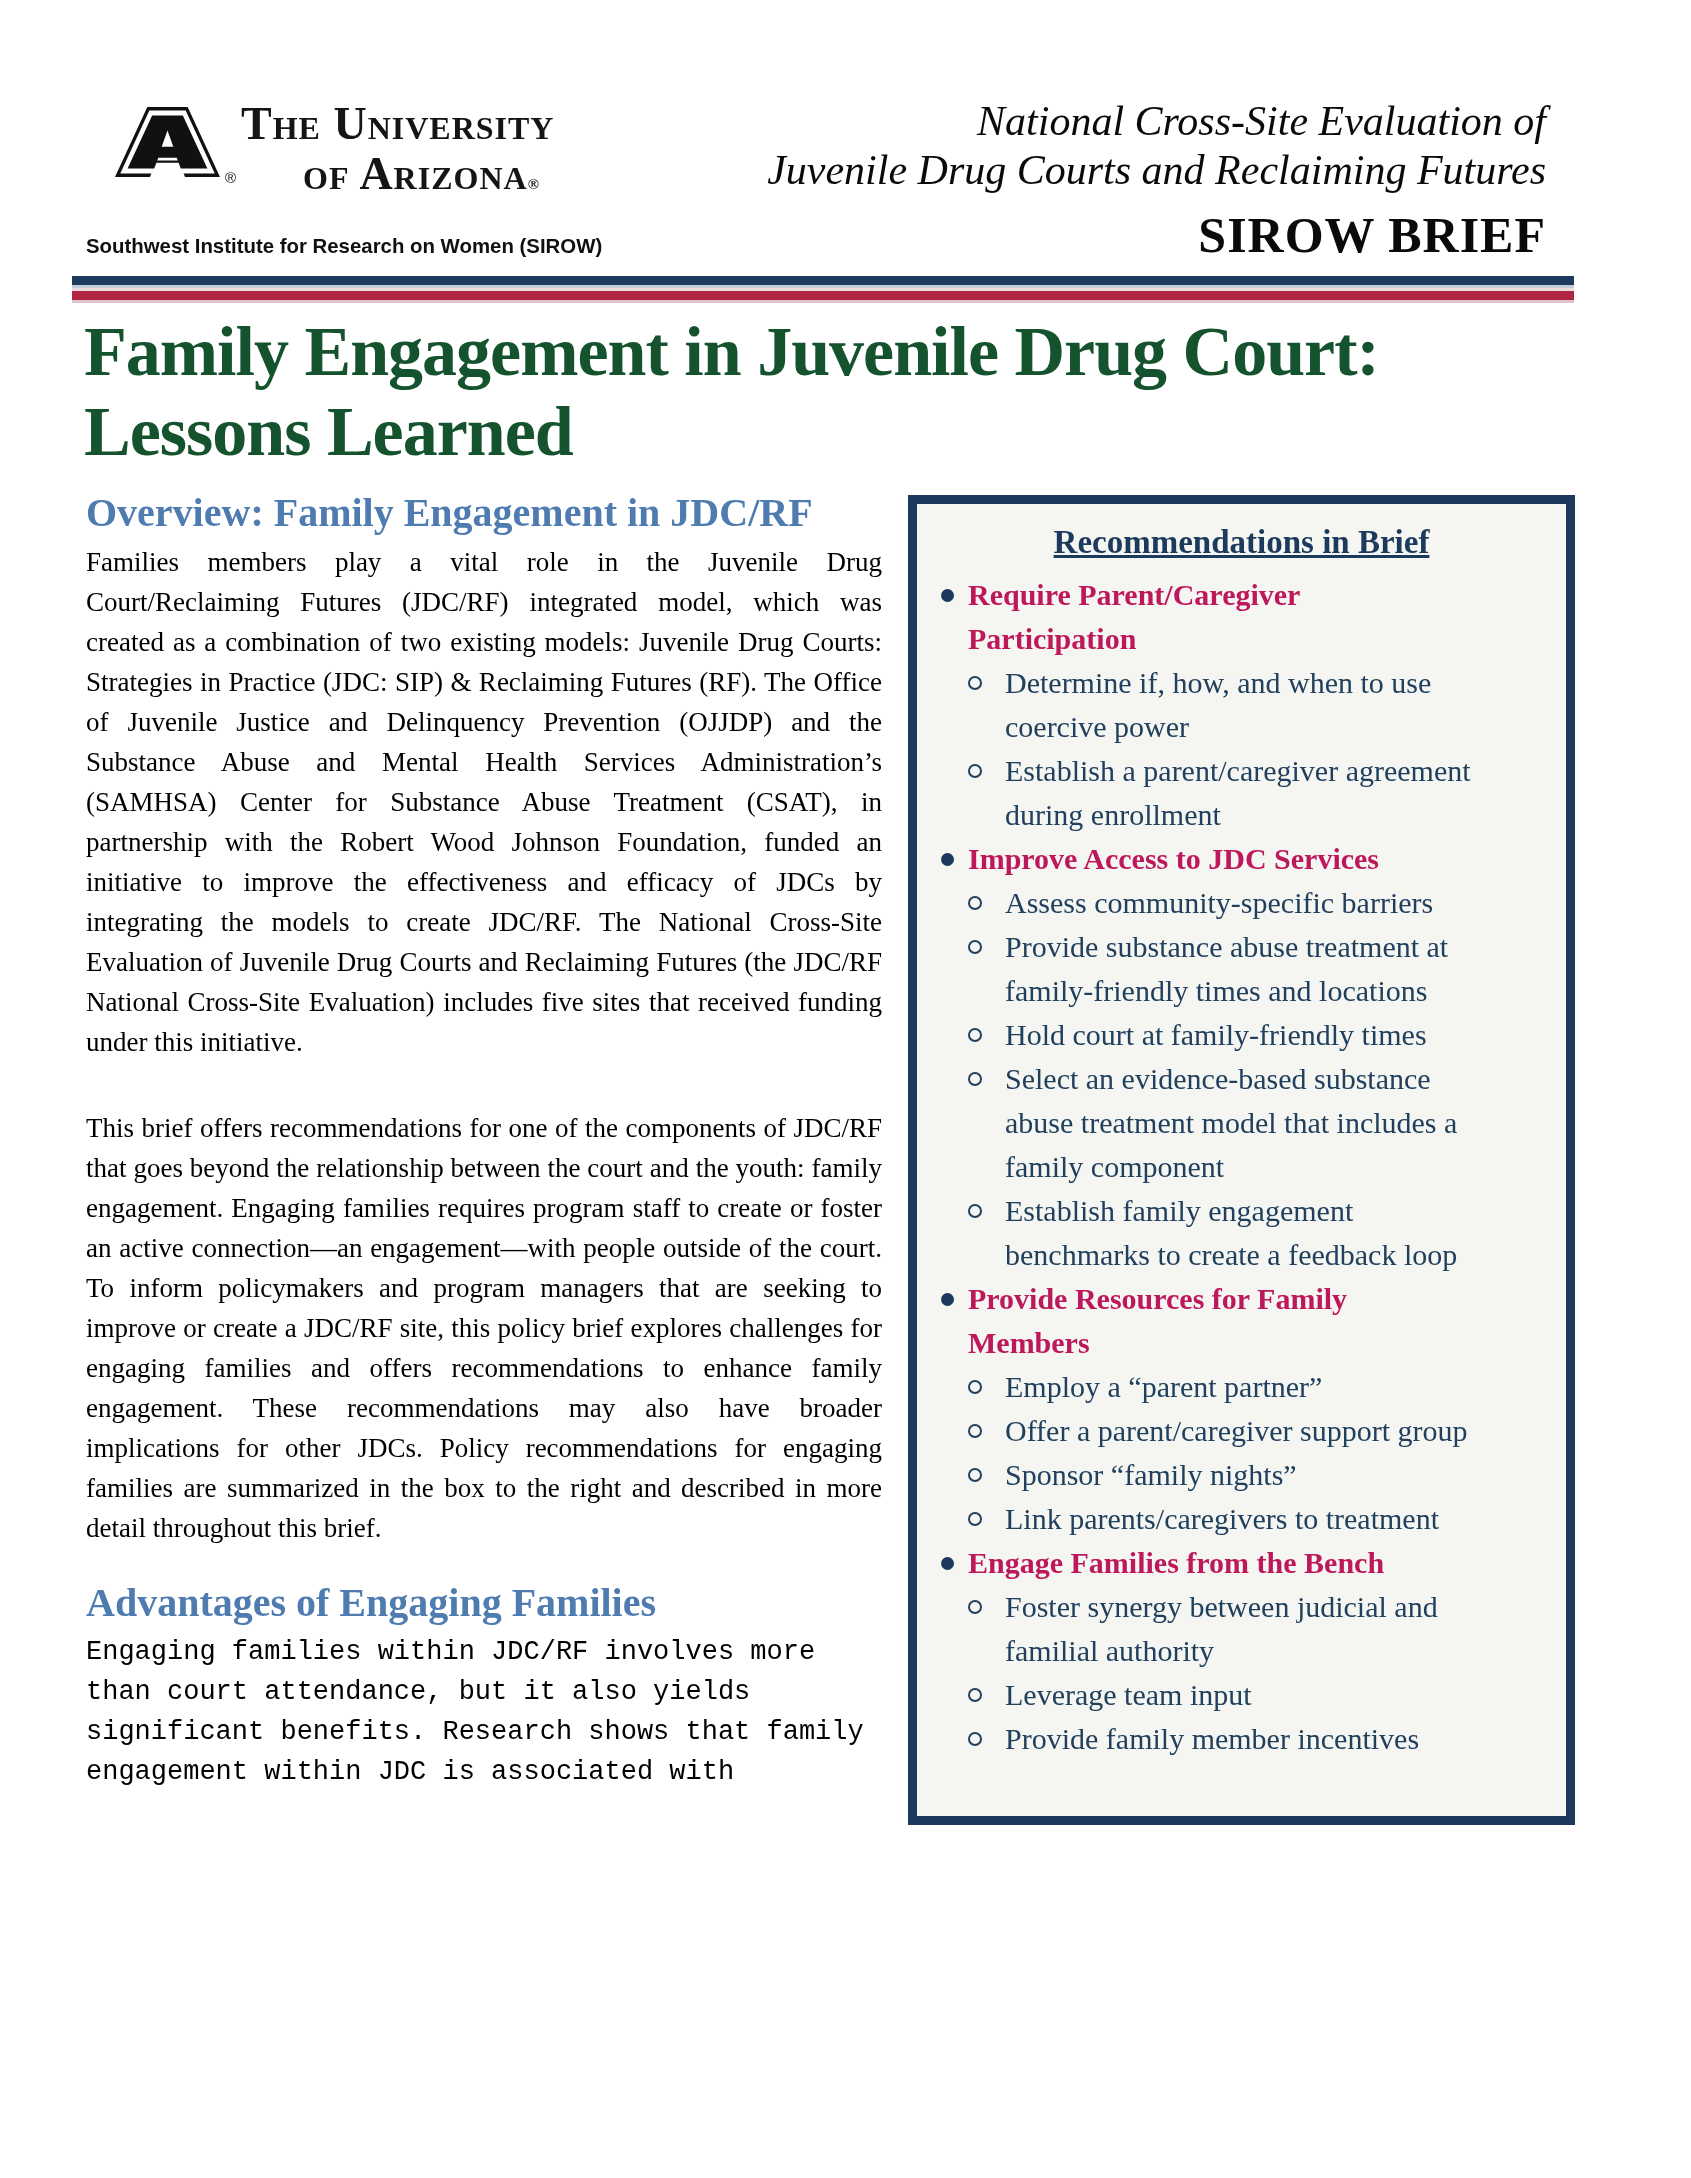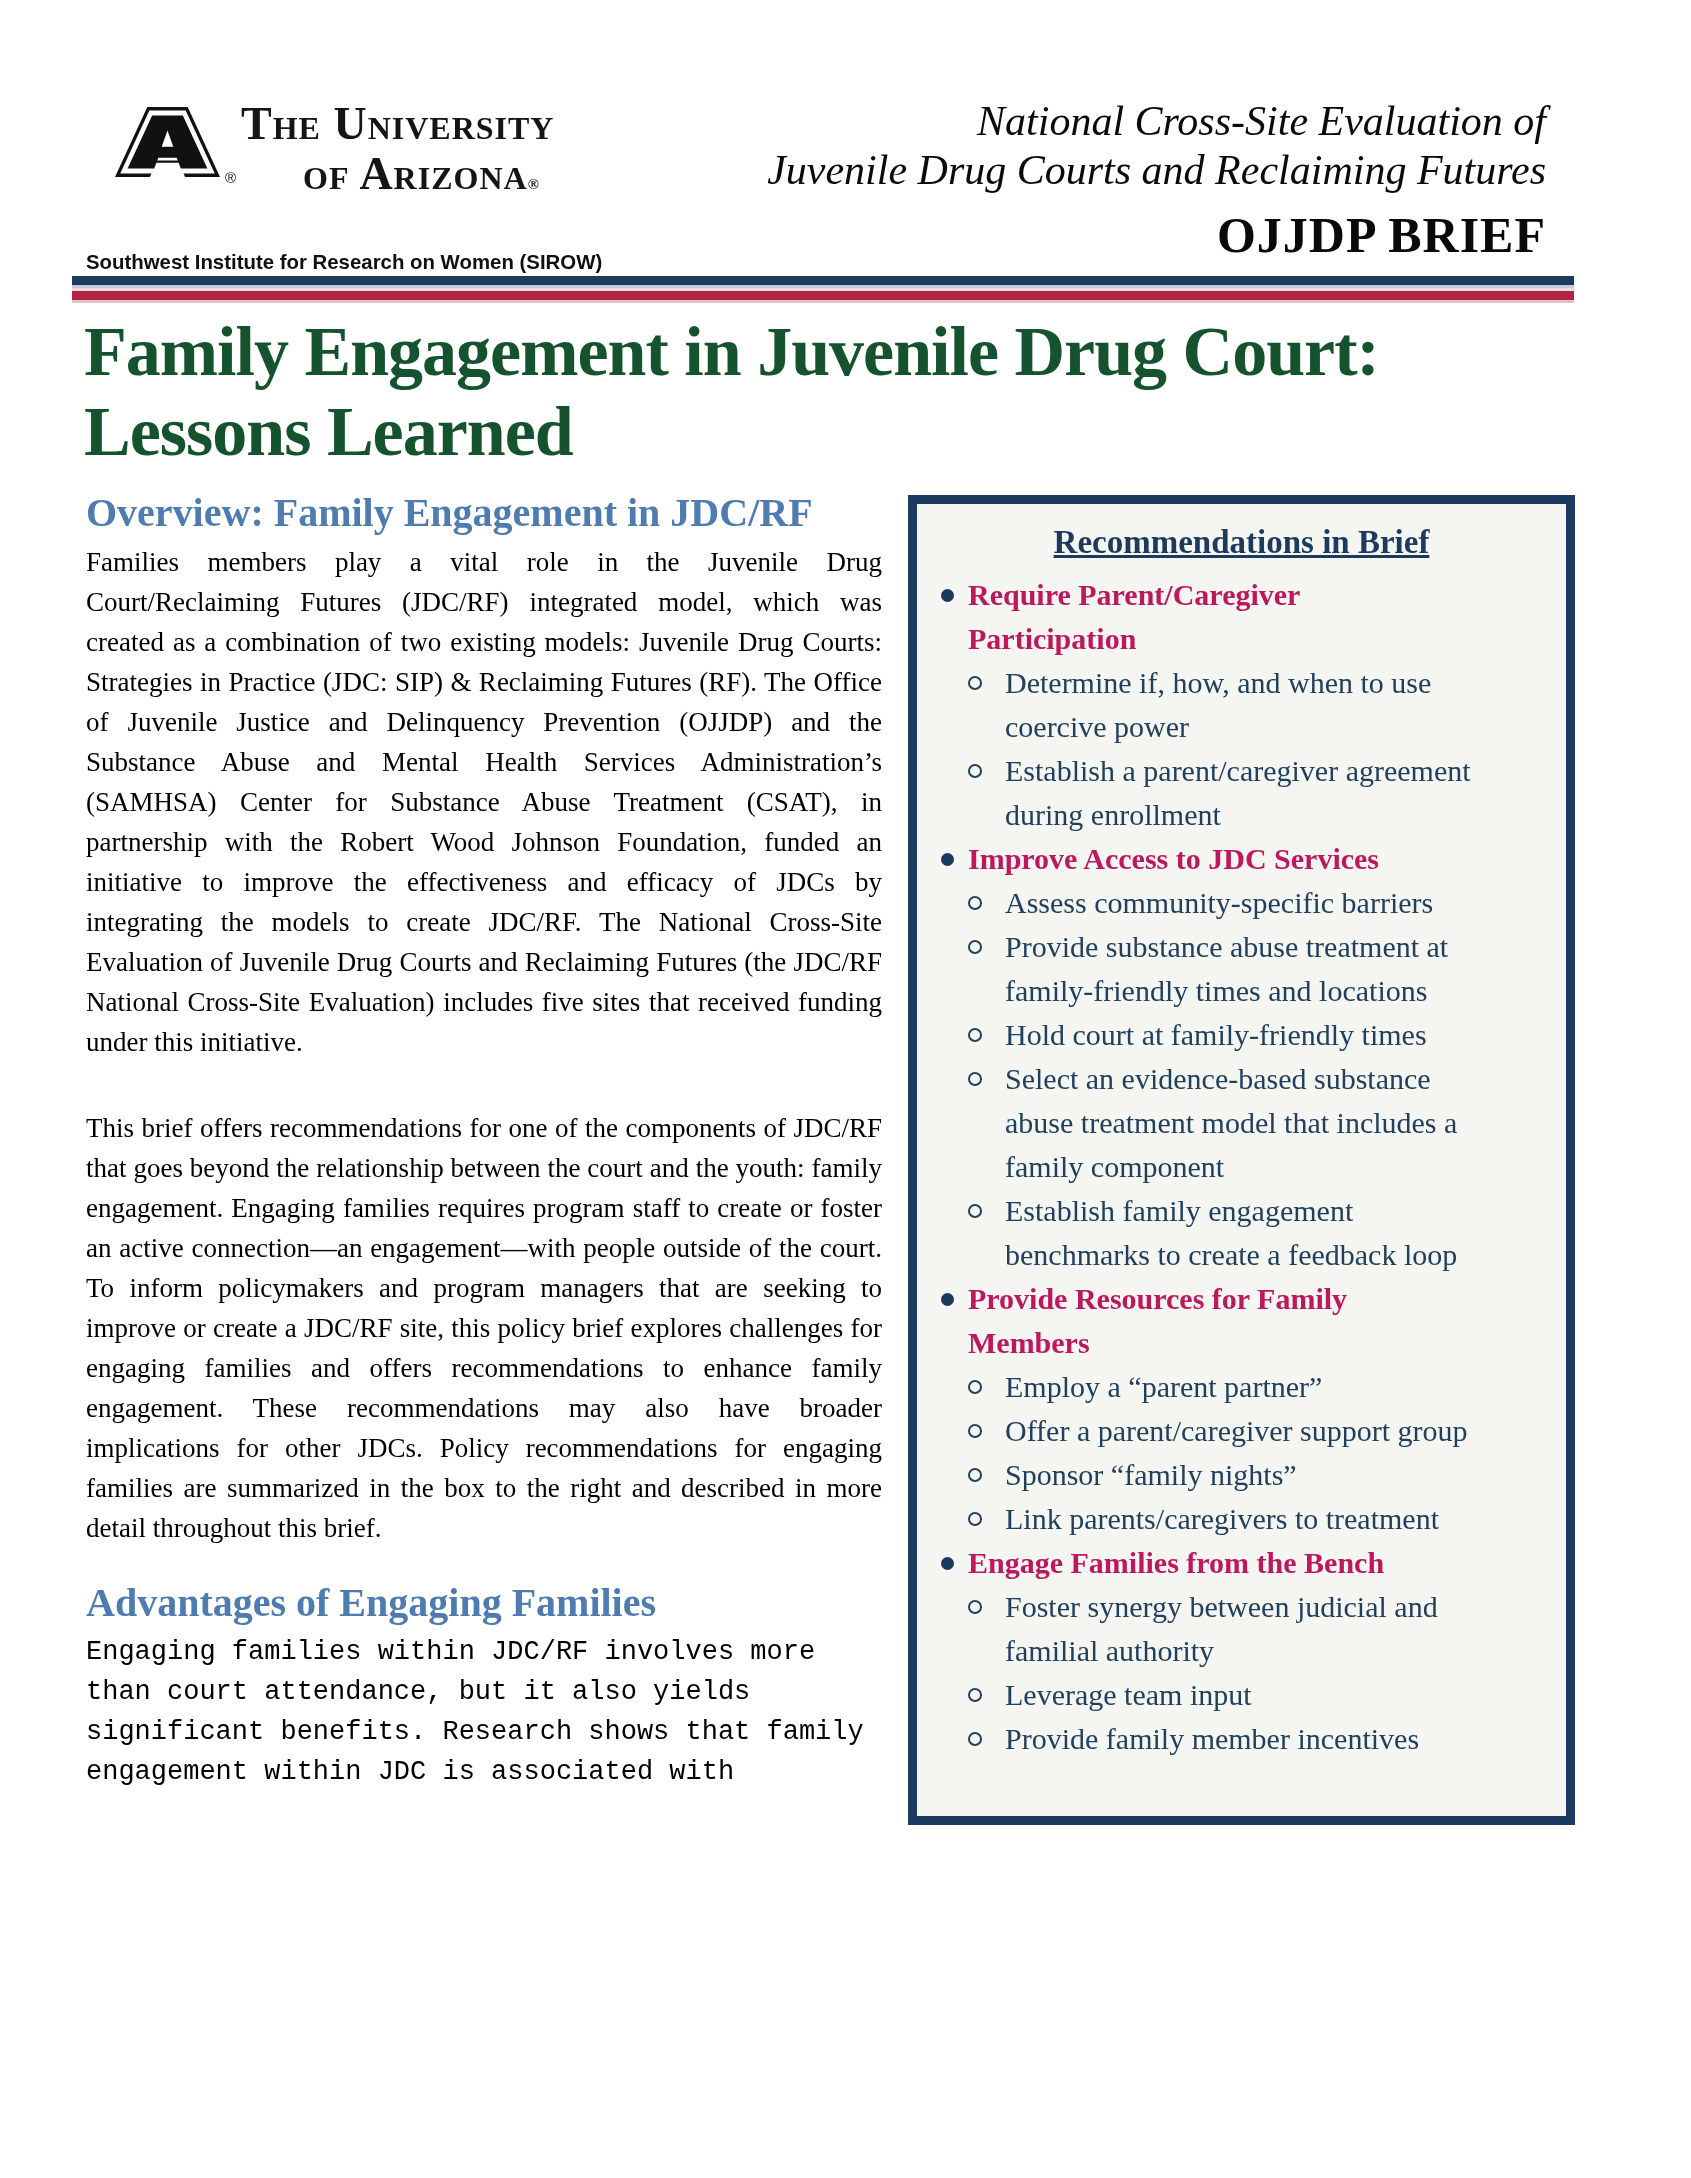--- a/index.html
+++ b/index.html
@@ -8,21 +8,21 @@
     font-family:"Liberation Serif",serif;color:#000;overflow:hidden;
   }
 
   
   .logo-a{position:absolute;left:115px;top:97px;width:105px;height:90px;}
   .logo-a-reg{position:absolute;left:225px;top:169px;font-size:15px;font-family:"Liberation Sans",sans-serif;color:#111;}
   .wordmark{position:absolute;left:241px;top:99px;font-variant:small-caps;font-weight:600;
             font-size:46px;line-height:50px;letter-spacing:1px;color:#151515;white-space:nowrap;}
   .wordmark .wm-l2{padding-left:62px;}
   .wm-reg{font-size:15px;font-variant:normal;vertical-align:baseline;}
-  .org-line{position:absolute;left:86px;top:251px;font-family:"Liberation Sans",sans-serif;
+  .org-line{position:absolute;left:86px;top:235px;font-family:"Liberation Sans",sans-serif;
             font-weight:bold;font-size:20.4px;color:#101010;white-space:nowrap;}
 
   .eval-title{position:absolute;right:146px;top:97px;text-align:right;font-style:italic;
               font-size:42px;line-height:49px;color:#0a0a0a;white-space:nowrap;}
   .policy-brief{position:absolute;right:146px;top:209px;font-weight:bold;font-size:50px;
                 line-height:52px;letter-spacing:1px;color:#0a0a0a;white-space:nowrap;}
 
   .rule-navy{position:absolute;left:72px;right:118px;top:276px;height:9px;background:#1C3A5E;
              box-shadow:0 4px 0 #c3ccd8;}
   .rule-red{position:absolute;left:72px;right:118px;top:291px;height:9px;background:#B22443;
@@ -72,21 +72,21 @@
   <div class="wm-l2"><span>of Arizona</span><span class="wm-reg">®</span></div>
 </div>
 
 <div class="org-line">Southwest Institute for Research on Women (SIROW)</div>
 
 <div class="eval-title">
   <div>National Cross-Site Evaluation of</div>
   <div>Juvenile Drug Courts and Reclaiming Futures</div>
 </div>
 
-<div class="policy-brief">OJJDP BRIEF</div>
+<div class="policy-brief">SIROW BRIEF</div>
 
 <div class="rule-navy"></div>
 <div class="rule-red"></div>
 
 <div class="doc-title">
   <div>Family Engagement in Juvenile Drug Court:</div>
   <div>Lessons Learned</div>
 </div>
 
 <div class="left-col">

